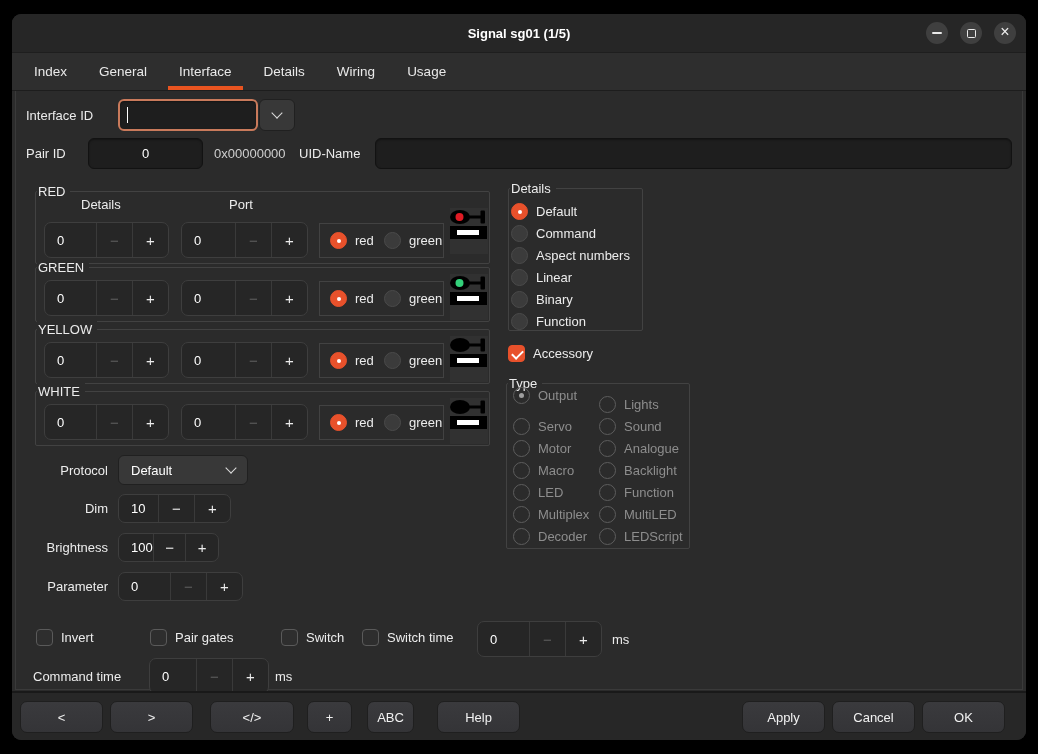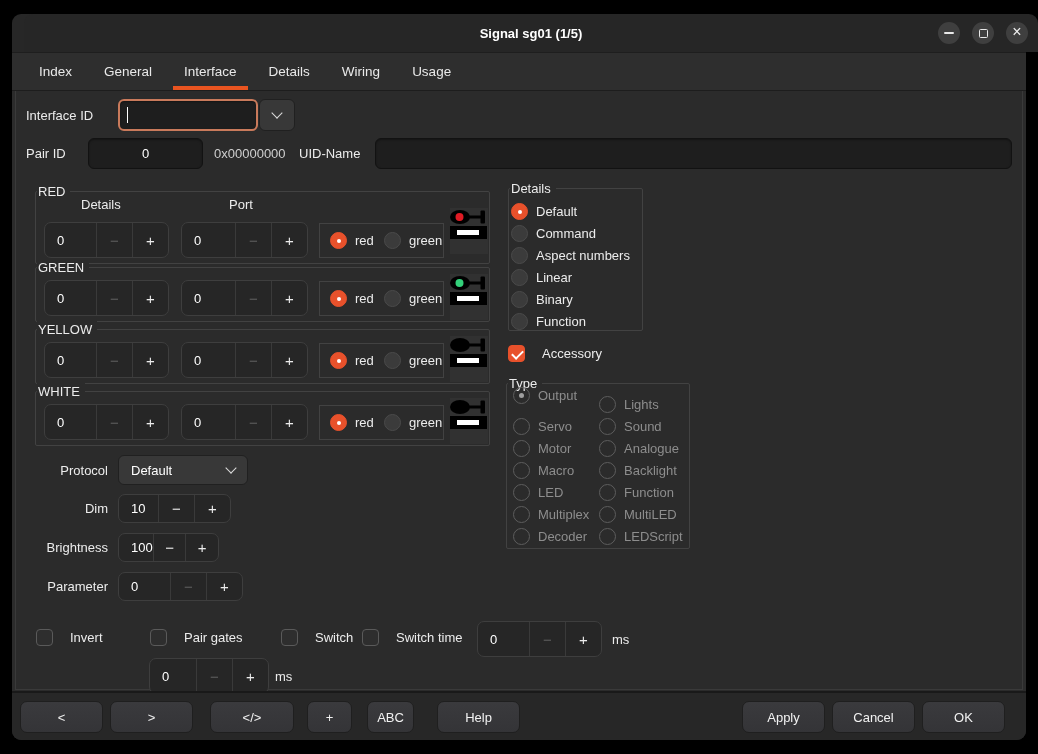--- a/index.html
+++ b/index.html
@@ -10,32 +10,32 @@
     font-size:13px; color:#ececec;
     position:relative; overflow:hidden;
   }
   .abs { position:absolute; }
 
   
   .dialog { position:absolute; left:12px; top:14px; width:1014px; height:726px;
             background:#272727; border-radius:9px; }
   .titlebar { position:absolute; left:0; top:0; width:1014px; height:38px;
               display:flex; align-items:center; justify-content:center;
-              border-radius:9px 9px 0 0; background:#262626;margin-left:12px; }
+              border-radius:9px 9px 0 0; background:#262626; }
   .title { font-weight:bold; font-size:13px; color:#fff; }
   .winbtn { position:absolute; width:22px; height:22px; top:8px; border-radius:50%;
             background:#3f3f3f; display:flex; align-items:center; justify-content:center; cursor:default; }
   .glyph-min { width:10px; height:2px; background:#e9e9e9; border-radius:1px; }
   .glyph-max { width:9px; height:9px; border:1.5px solid #e9e9e9; border-radius:1.5px; }
   .glyph-close { color:#eee; font-size:16px; line-height:16px; margin-top:-2px; }
 
   
   .tabstrip { position:absolute; left:0; top:38px; width:1014px; height:39px;
               background:#2e2e2e; border-top:1px solid #1e1e1e; border-bottom:1px solid #1d1d1d;
-              display:flex; align-items:stretch; padding-left:16px; }
+              display:flex; align-items:stretch; padding-left:11px; }
   .tab { display:flex; align-items:center; padding:0 11px; margin-right:10px;
          color:#e9e9e9; font-size:13.5px; }
   .tab.active { box-shadow: inset 0 -4px 0 #e95420; }
 
   
   .content { position:absolute; left:0; top:77px; width:1014px; height:600px;
              background:#2b2b2b; overflow:hidden; }
   .page-edge { position:absolute; left:3px; top:0; width:1008px; height:599px;
                border:1px solid #3a3a3a; border-top:none; pointer-events:none; }
 
@@ -74,21 +74,21 @@
   .rdot { width:17px; height:17px; border-radius:50%; background:#3b3b3b;
           border:1px solid #4a4a4a; position:relative; flex:none; }
   .radio.checked .rdot { background:#e8512b; border-color:#e8512b; }
   .radio.checked .rdot::after { content:""; position:absolute; left:5.5px; top:5.5px;
           width:4px; height:4px; border-radius:50%; background:#fff; }
   .radio.disabled { color:#8d8d8d; }
   .radio.disabled .rdot { background:transparent; border:1px solid #5d5d5d; }
   .radio.disabled.checked .rdot { background:transparent; border-color:#5d5d5d; }
   .radio.disabled.checked .rdot::after { background:#9e9e9e; left:5px; top:5px; width:5px; height:5px; }
 
-  .check { display:flex; align-items:center; gap:17px; color:#ececec; }
+  .check { display:flex; align-items:center; gap:8px; color:#ececec; }
   .cbox { width:17px; height:17px; border-radius:4px; background:#2e2e2e;
           border:1px solid #5a5a5a; position:relative; flex:none; }
   .check.checked .cbox { background:#e8512b; border-color:#e8512b; }
   .check.checked .cbox::after { content:""; position:absolute; left:3px; top:3.5px;
           width:9px; height:5px; border-left:2px solid #fff; border-bottom:2px solid #fff;
           transform:rotate(-45deg); }
 
   .radio-panel { border:1px solid #424242; }
 
   .footer { position:absolute; left:0; top:677px; width:1014px; height:49px;
@@ -418,20 +418,21 @@
       <span class="cbox"></span>
       <span style="white-space:nowrap">Switch time</span>
     </label>
     <div class="spin abs" style="left:465px;top:530px;width:125px;height:36px">
       <span class="spin-val">0</span>
       <span class="spin-btn dim">−</span>
       <span class="spin-btn">+</span>
     </div>
     <div class="abs lbl" style="left:600px;top:530px;height:36px">ms</div>
 
+    <div class="abs lbl" style="left:21px;top:567px;height:36px">Command time</div>
     <div class="spin abs" style="left:137px;top:567px;width:120px;height:36px">
       <span class="spin-val">0</span>
       <span class="spin-btn dim">−</span>
       <span class="spin-btn">+</span>
     </div>
     <div class="abs lbl" style="left:263px;top:567px;height:36px">ms</div>
   </div>
 
   <div class="footer">
     <div class="fbtn" style="left:8px;width:83px">&lt;</div>

